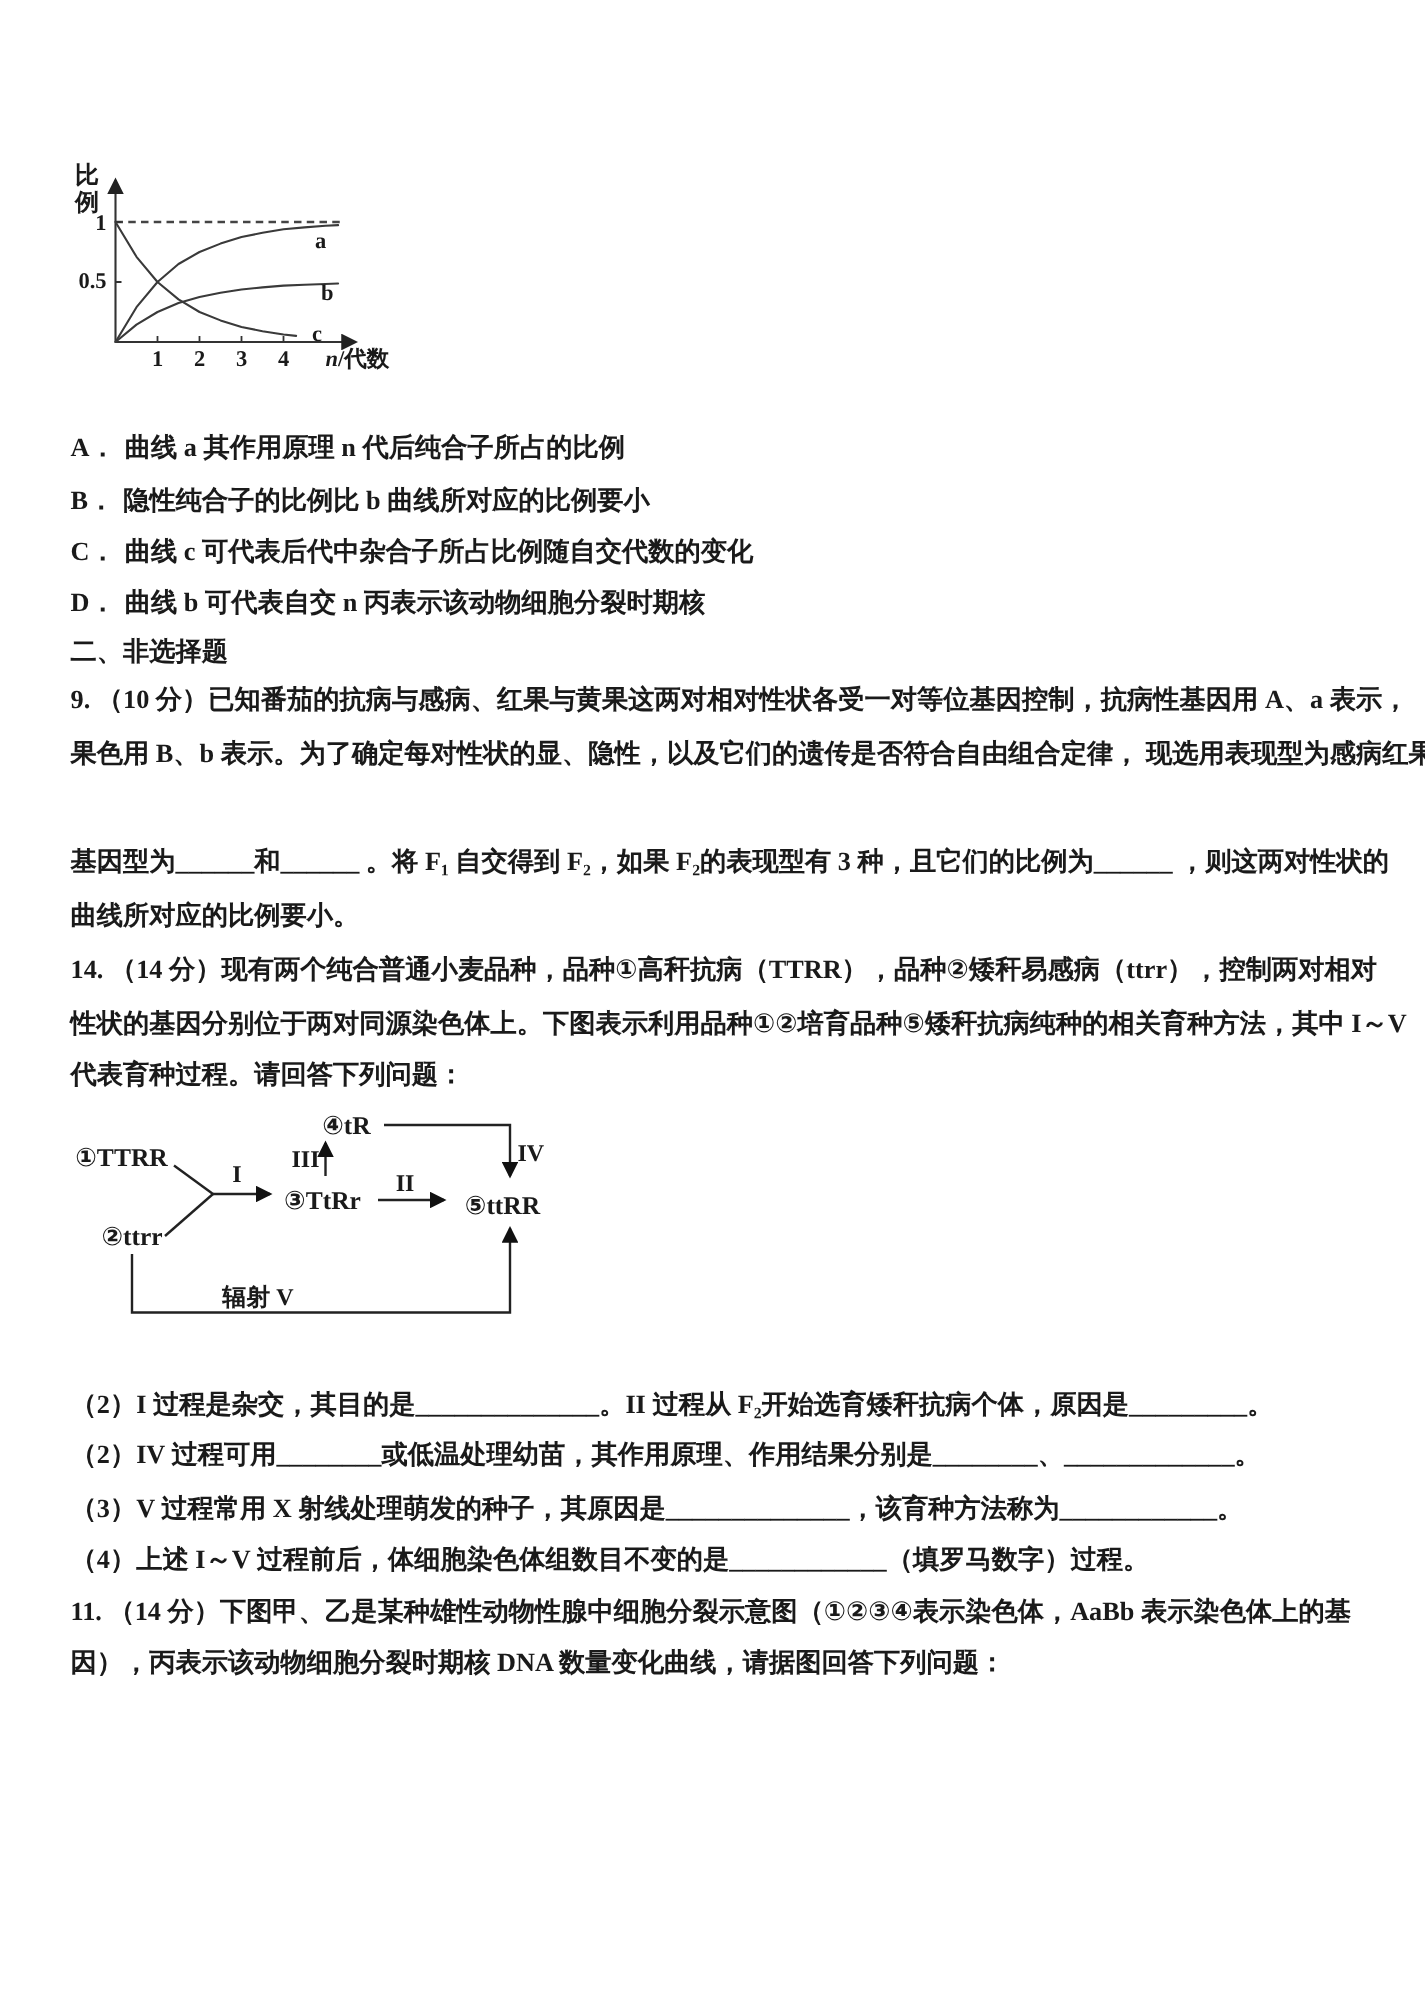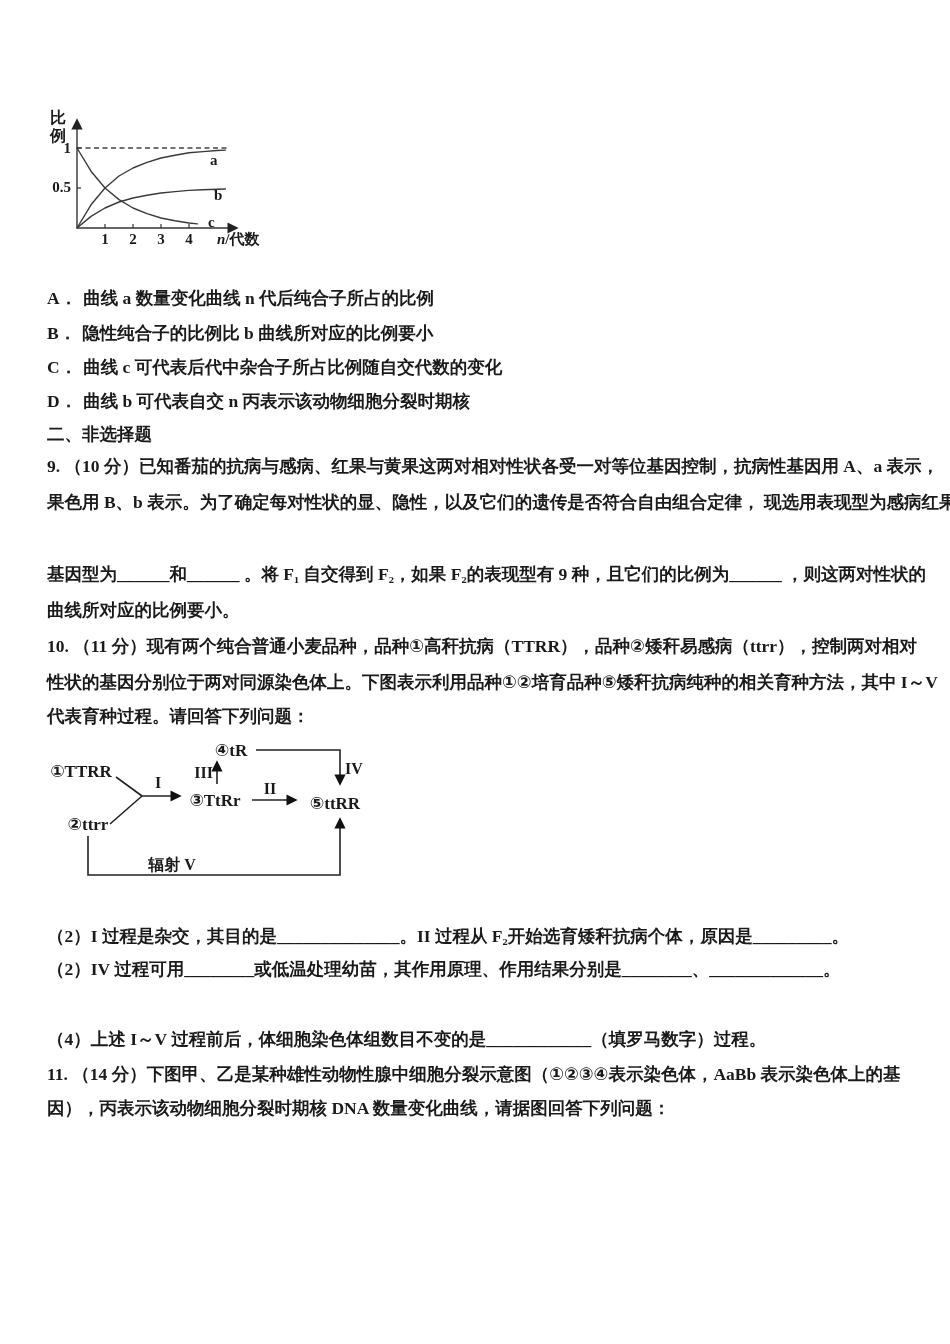--- a/index.html
+++ b/index.html
@@ -85,43 +85,43 @@
 
       <text class="curve-label" x="170" y="62">a</text>
       <text class="curve-label" x="174" y="97">b</text>
       <text class="curve-label" x="168" y="124">c</text>
     </svg>
     <div class="ylabel">比例</div>
   </div>
 
   <div class="text-line option-row" style="top:287px">
       <span class="opt-label">A．</span>
-      <span>曲线 a 数量变化曲线 n 代后纯合子所占的比例</span>
+      <span>曲线 a 其作用原理 n 代后纯合子所占的比例</span>
     </div>
   <div class="text-line option-row" style="top:322px">
       <span class="opt-label">B．</span>
       <span>隐性纯合子的比例比 b 曲线所对应的比例要小</span>
     </div>
   <div class="text-line option-row" style="top:356px">
       <span class="opt-label">C．</span>
       <span>曲线 c 可代表后代中杂合子所占比例随自交代数的变化</span>
     </div>
   <div class="text-line option-row" style="top:390px">
       <span class="opt-label">D．</span>
       <span>曲线 b 可代表自交 n 丙表示该动物细胞分裂时期核</span>
     </div>
 
   <div class="text-line" style="top:423px">二、非选择题</div>
 
   <div class="text-line" style="top:455px">9. （10 分）已知番茄的抗病与感病、红果与黄果这两对相对性状各受一对等位基因控制，抗病性基因用 A、a 表示，</div>
   <div class="text-line" style="top:491px">果色用 B、b 表示。为了确定每对性状的显、隐性，以及它们的遗传是否符合自由组合定律， 现选用表现型为感病红果</div>
-  <div class="text-line" style="top:563px">基因型为______和______ 。将 F₁ 自交得到 F₂，如果 F₂的表现型有 9 种，且它们的比例为______ ，则这两对性状的</div>
+  <div class="text-line" style="top:563px">基因型为______和______ 。将 F₁ 自交得到 F₂，如果 F₂的表现型有 3 种，且它们的比例为______ ，则这两对性状的</div>
   <div class="text-line" style="top:599px">曲线所对应的比例要小。</div>
 
-  <div class="text-line" style="top:635px">10. （11 分）现有两个纯合普通小麦品种，品种①高秆抗病（TTRR），品种②矮秆易感病（ttrr），控制两对相对</div>
+  <div class="text-line" style="top:635px">14. （14 分）现有两个纯合普通小麦品种，品种①高秆抗病（TTRR），品种②矮秆易感病（ttrr），控制两对相对</div>
   <div class="text-line" style="top:671px">性状的基因分别位于两对同源染色体上。下图表示利用品种①②培育品种⑤矮秆抗病纯种的相关育种方法，其中 I～V</div>
   <div class="text-line" style="top:705px">代表育种过程。请回答下列问题：</div>
 
   <div class="diagram-block">
     <svg viewBox="0 0 420 180" width="420" height="180">
       <defs>
         <marker id="arr2" viewBox="0 0 10 10" refX="8.5" refY="5" markerWidth="7" markerHeight="7" orient="auto-start-reverse">
           <path d="M0,0 L10,5 L0,10 z" fill="#111"></path>
         </marker>
       </defs>
@@ -148,18 +148,19 @@
       <text class="diag-proc" x="128" y="68" text-anchor="middle">I</text>
       <text class="diag-proc" x="240" y="74" text-anchor="middle">II</text>
       <text class="diag-proc" x="183" y="58" text-anchor="end">III</text>
       <text class="diag-proc" x="315" y="54" text-anchor="start">IV</text>
       <text class="diag-proc" x="142" y="150" text-anchor="middle">辐射 V</text>
     </svg>
   </div>
 
   <div class="text-line" style="top:925px">（2）I 过程是杂交，其目的是______________。II 过程从 F₂开始选育矮秆抗病个体，原因是_________。</div>
   <div class="text-line" style="top:958px">（2）IV 过程可用________或低温处理幼苗，其作用原理、作用结果分别是________、_____________。</div>
+  <div class="text-line" style="top:994px">（3）V 过程常用 X 射线处理萌发的种子，其原因是______________，该育种方法称为____________。</div>
   <div class="text-line" style="top:1028px">（4）上述 I～V 过程前后，体细胞染色体组数目不变的是____________（填罗马数字）过程。</div>
 
   <div class="text-line" style="top:1063px">11. （14 分）下图甲、乙是某种雄性动物性腺中细胞分裂示意图（①②③④表示染色体，AaBb 表示染色体上的基</div>
   <div class="text-line" style="top:1097px">因），丙表示该动物细胞分裂时期核 DNA 数量变化曲线，请据图回答下列问题：</div>
 
 </div>
 
 </body></html>

